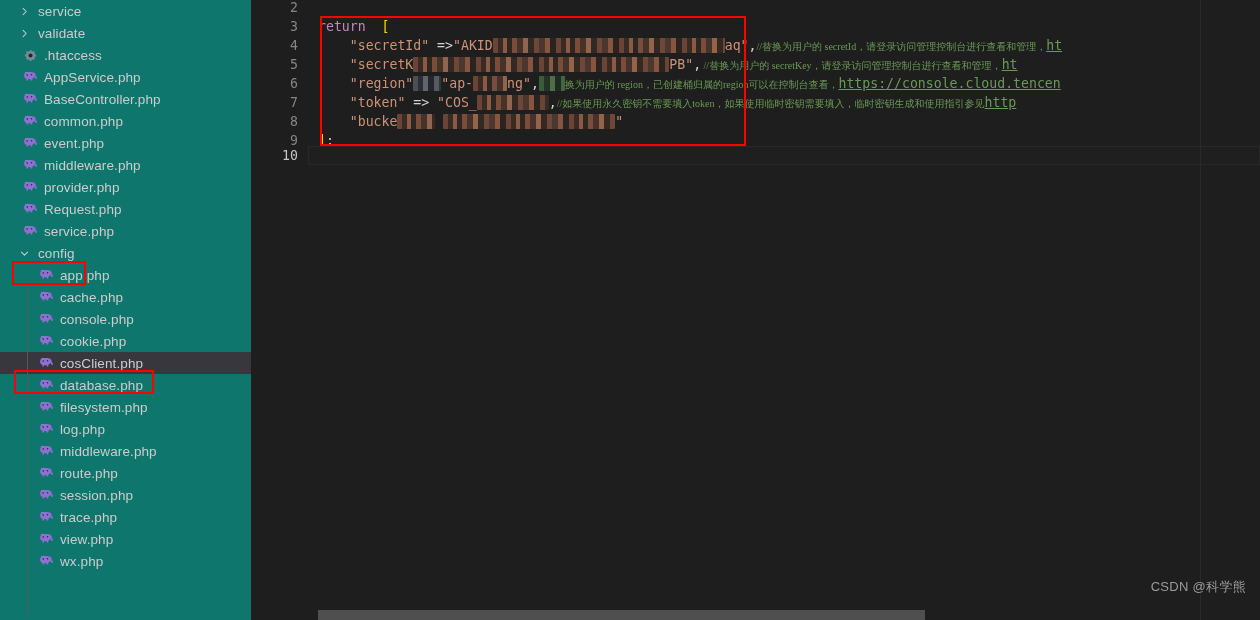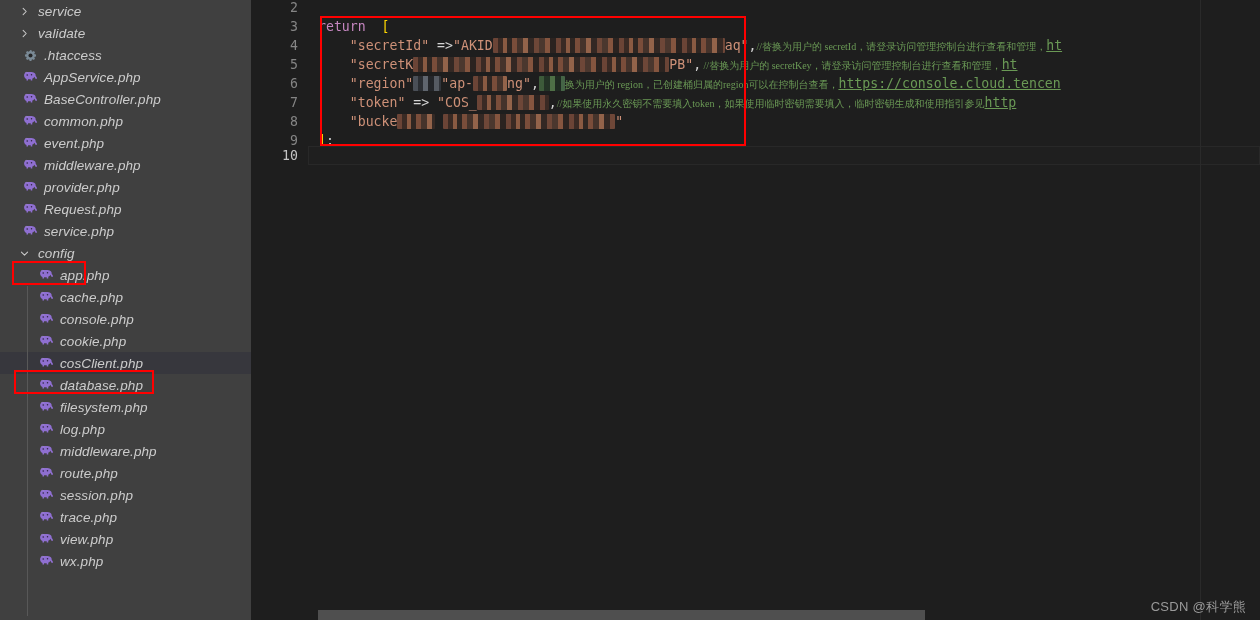--- a/index.html
+++ b/index.html
@@ -15,24 +15,23 @@
     width: 1260px; height: 620px;
     display: flex;
     background: #1e1e1e;
   }
 
   
   #sidebar {
     position: relative;
     width: 251px;
     height: 620px;
-    background: #404040;
+    background: #0f766e;
     overflow: hidden;
     flex: 0 0 251px;
-    font-style: italic;
   }
   .tree-row {
     position: relative;
     height: 22px;
     display: flex;
     align-items: center;
     font-size: 13px;
     color: #cccccc;
     white-space: nowrap;
     padding-left: 0;
@@ -192,21 +191,21 @@
     position: absolute;
     left: 67px; top: 4px;
     width: 607px; height: 10px;
     background: #4f4f4f;
     cursor: pointer;
   }
 
   
   #watermark {
     position: absolute;
-    right: 14px; bottom: 4px;
+    right: 14px; bottom: 24px;
     font-size: 13px;
     color: #9a9a9a;
     font-family: "Liberation Sans", "DejaVu Sans", sans-serif;
     letter-spacing: 0.3px;
     z-index: 50;
     user-select: none;
   }
 </style>
 </head>
 <body>

